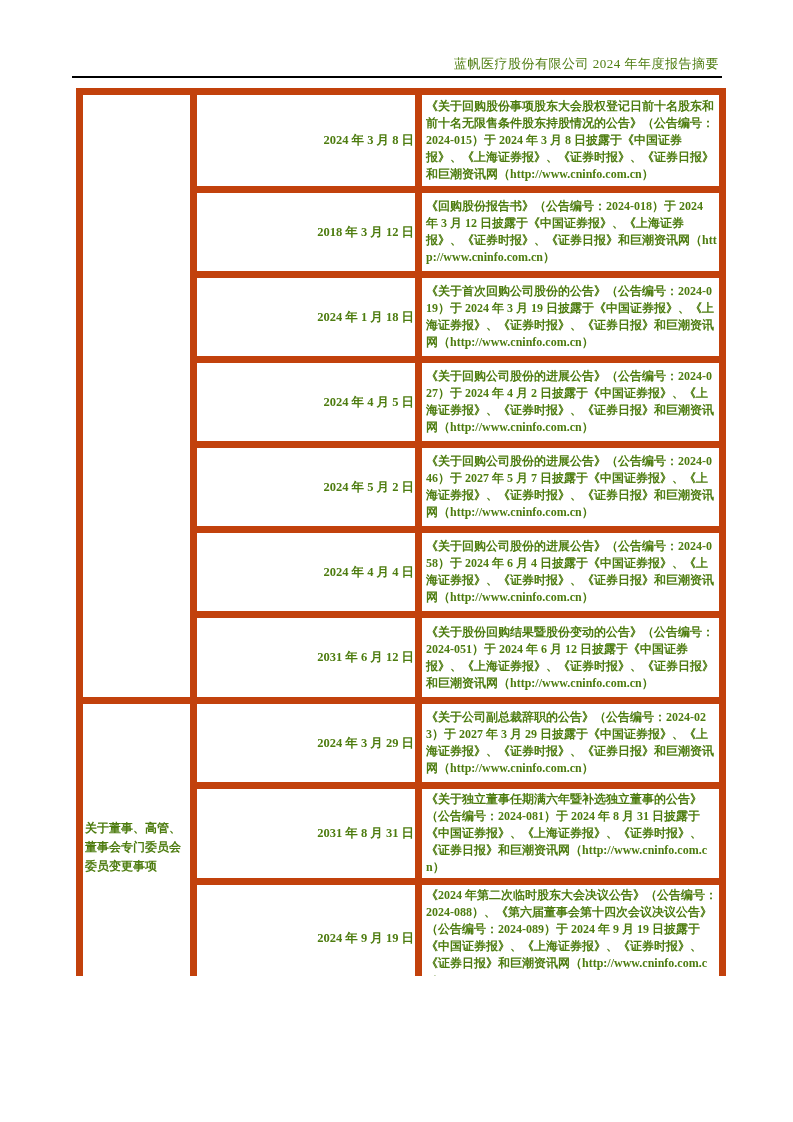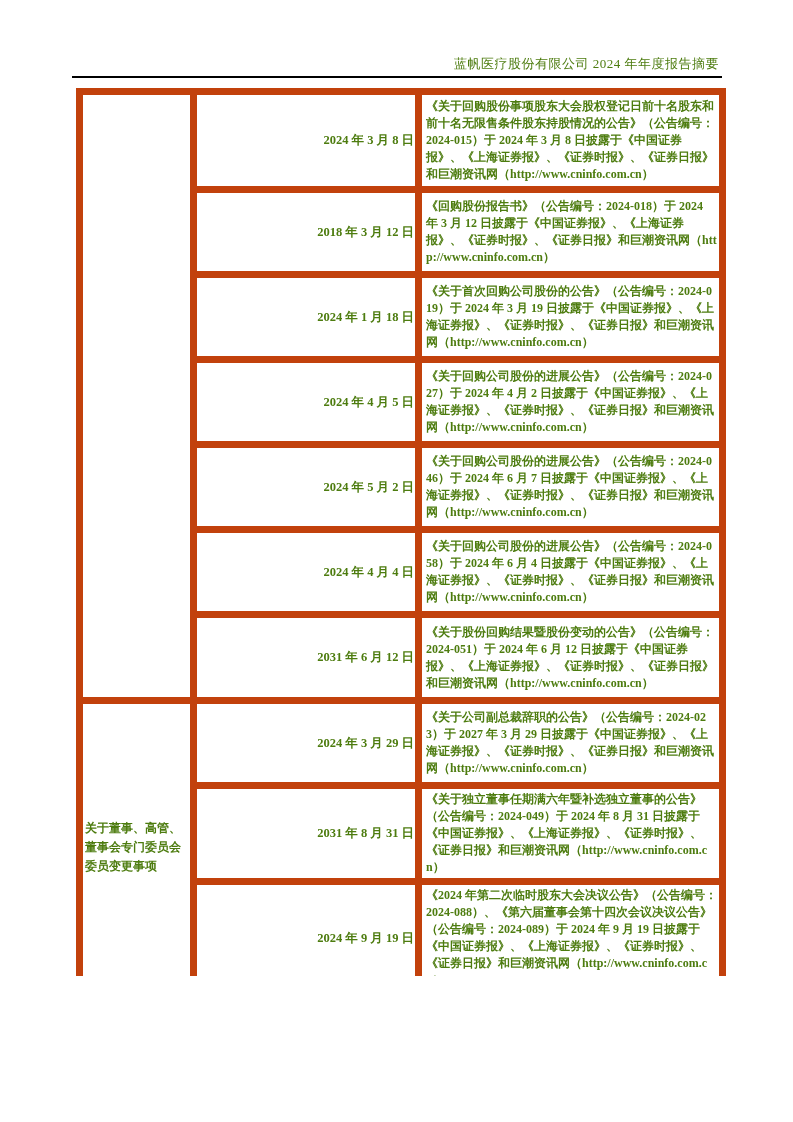--- a/index.html
+++ b/index.html
@@ -101,39 +101,39 @@
       <tr style="height:85px">
         <td class="date">2024 年 1 月 18 日</td>
         <td class="desc">《关于首次回购公司股份的公告》（公告编号：2024-019）于 2024 年 3 月 19 日披露于《中国证券报》、《上海证券报》、《证券时报》、《证券日报》和巨潮资讯网（http://www.cninfo.com.cn）</td>
       </tr>
       <tr style="height:85px">
         <td class="date">2024 年 4 月 5 日</td>
         <td class="desc">《关于回购公司股份的进展公告》（公告编号：2024-027）于 2024 年 4 月 2 日披露于《中国证券报》、《上海证券报》、《证券时报》、《证券日报》和巨潮资讯网（http://www.cninfo.com.cn）</td>
       </tr>
       <tr style="height:85px">
         <td class="date">2024 年 5 月 2 日</td>
-        <td class="desc">《关于回购公司股份的进展公告》（公告编号：2024-046）于 2024 年 6 月 7 日披露于《中国证券报》、《上海证券报》、《证券时报》、《证券日报》和巨潮资讯网（http://www.cninfo.com.cn）</td>
+        <td class="desc">《关于回购公司股份的进展公告》（公告编号：2024-046）于 2027 年 5 月 7 日披露于《中国证券报》、《上海证券报》、《证券时报》、《证券日报》和巨潮资讯网（http://www.cninfo.com.cn）</td>
       </tr>
       <tr style="height:85px">
         <td class="date">2024 年 4 月 4 日</td>
         <td class="desc">《关于回购公司股份的进展公告》（公告编号：2024-058）于 2024 年 6 月 4 日披露于《中国证券报》、《上海证券报》、《证券时报》、《证券日报》和巨潮资讯网（http://www.cninfo.com.cn）</td>
       </tr>
       <tr style="height:86px">
         <td class="date">2031 年 6 月 12 日</td>
         <td class="desc">《关于股份回购结果暨股份变动的公告》（公告编号：2024-051）于 2024 年 6 月 12 日披露于《中国证券报》、《上海证券报》、《证券时报》、《证券日报》和巨潮资讯网（http://www.cninfo.com.cn）</td>
       </tr>
 
       <tr style="height:85px">
         <td class="cat" rowspan="3">关于董事、高管、董事会专门委员会委员变更事项</td>
         <td class="date">2024 年 3 月 29 日</td>
         <td class="desc">《关于公司副总裁辞职的公告》（公告编号：2024-023）于 2027 年 3 月 29 日披露于《中国证券报》、《上海证券报》、《证券时报》、《证券日报》和巨潮资讯网（http://www.cninfo.com.cn）</td>
       </tr>
       <tr style="height:86px">
         <td class="date">2031 年 8 月 31 日</td>
-        <td class="desc">《关于独立董事任期满六年暨补选独立董事的公告》（公告编号：2024-049）于 2024 年 8 月 31 日披露于《中国证券报》、《上海证券报》、《证券时报》、《证券日报》和巨潮资讯网（http://www.cninfo.com.cn）</td>
+        <td class="desc">《关于独立董事任期满六年暨补选独立董事的公告》（公告编号：2024-081）于 2024 年 8 月 31 日披露于《中国证券报》、《上海证券报》、《证券时报》、《证券日报》和巨潮资讯网（http://www.cninfo.com.cn）</td>
       </tr>
       <tr style="height:110px">
         <td class="date">2024 年 9 月 19 日</td>
         <td class="desc">《2024 年第二次临时股东大会决议公告》（公告编号：2024-088）、《第六届董事会第十四次会议决议公告》（公告编号：2024-089）于 2024 年 9 月 19 日披露于《中国证券报》、《上海证券报》、《证券时报》、《证券日报》和巨潮资讯网（http://www.cninfo.com.cn）</td>
       </tr>
     </tbody>
   </table>
 
   <div class="page-number">12</div>
 

